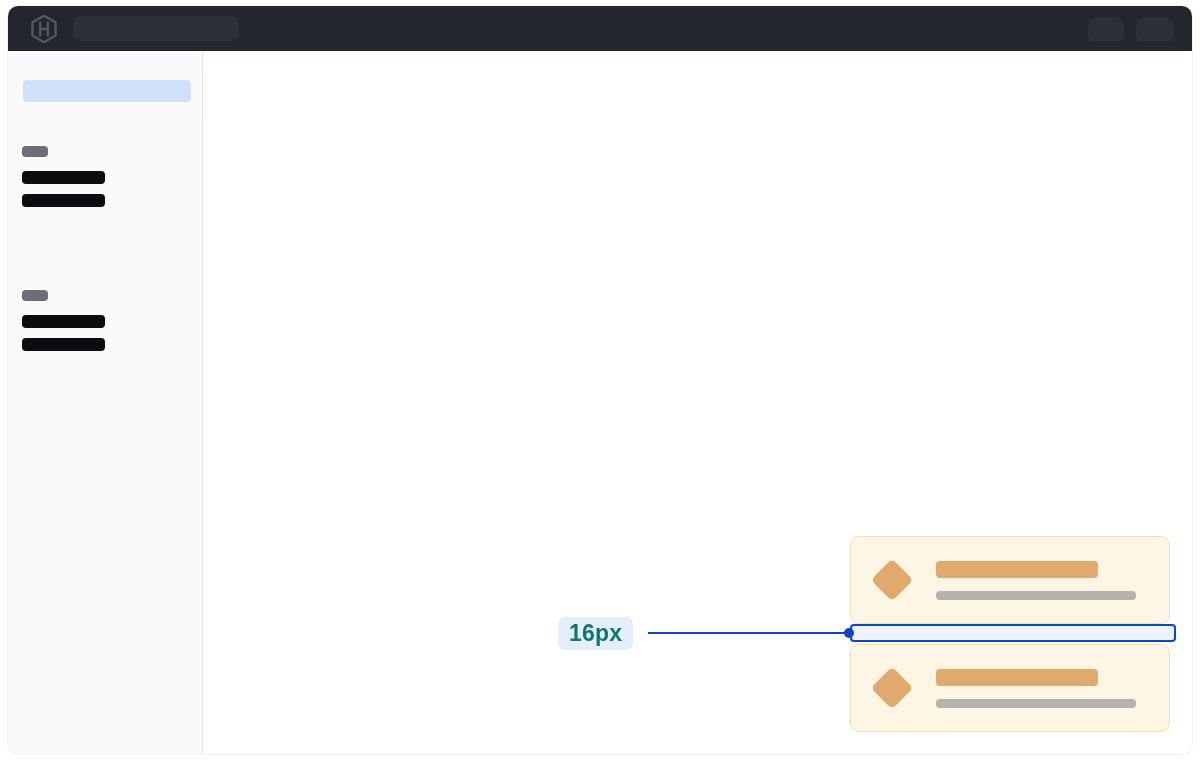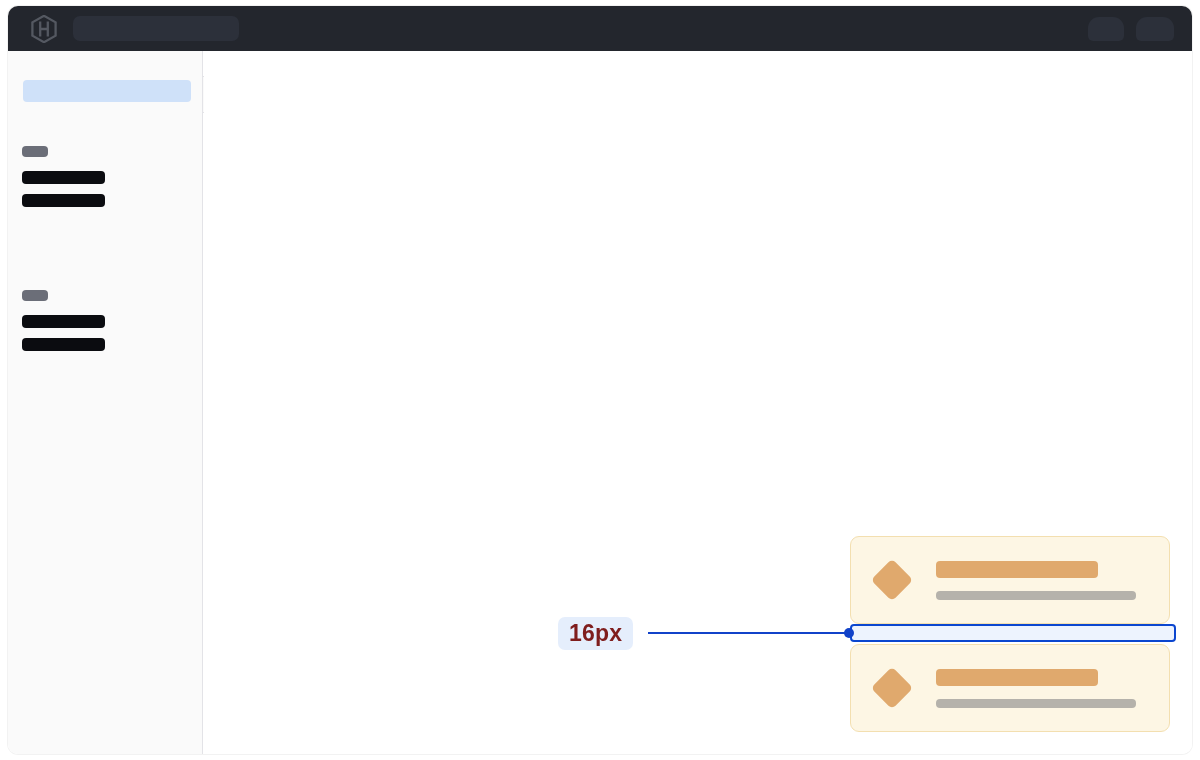--- a/index.html
+++ b/index.html
@@ -220,21 +220,21 @@
     background: #1142c9;
   }
   .measure-badge {
     position: absolute;
     left: 354px;
     top: 566px;
     min-width: 72px;
     height: 33px;
     background: #e5eefc;
     border-radius: 7px;
-    color: #7f1d1d;
+    color: #0f766e;
     font-size: 23px;
     font-weight: 700;
     letter-spacing: 0.2px;
     display: flex;
     align-items: center;
     justify-content: center;
     box-sizing: border-box;
     padding: 0 11px;
   }
 </style>

